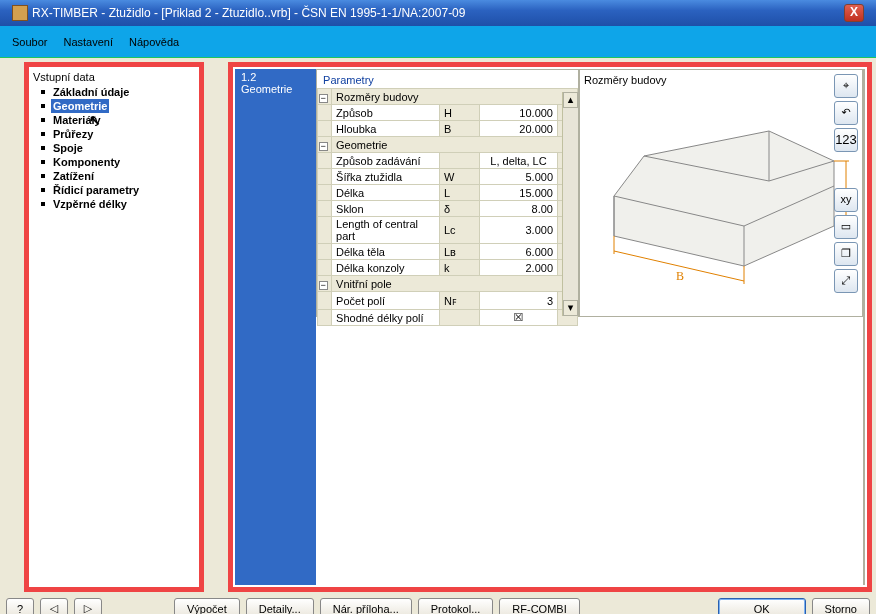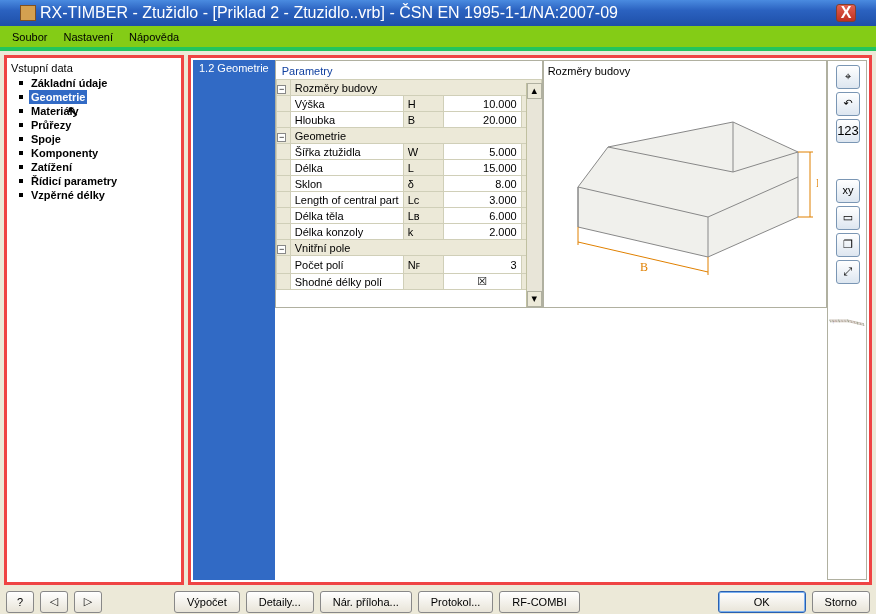--- a/index.html
+++ b/index.html
@@ -11,50 +11,51 @@
     width: 876px;
     height: 614px;
     overflow: hidden;
   }
   .titlebar {
     height: 26px;
     background: linear-gradient(to bottom, #4a8be0, #2b62c0 40%, #1e4fa8);
     color: white;
     display: flex;
     align-items: center;
-    padding: 0 20px;
-    font-size: 16px;
+    padding: 0 12px;
+    font-size: 12px;
   }
   .titlebar .app-icon {
     width: 16px; height: 16px; background: #d4a050; margin-right: 4px; border: 1px solid #805020;
   }
   .titlebar .title { flex: 1; }
   .close-btn {
     width: 20px; height: 18px;
     background: linear-gradient(to bottom,#e06050,#c03020);
     border: 1px solid #804030; border-radius: 3px;
     color: white; text-align: center; line-height: 15px; font-weight: bold;
     cursor: pointer;
   }
   .menubar {
-    height: 25px; background: #84cc16;
+    height: 32px; background: #0ea5e9;
     display: flex; align-items: center; padding: 0 4px;
-    border-bottom: 4px solid #22c55e;
+    border-bottom: 1px solid #22c55e;
   }
   .menubar span { padding: 2px 8px; cursor: pointer; }
   .client {
     padding: 4px;
     height: calc(100% - 46px);
     display: flex;
     flex-direction: column;
   }
   .main-row { flex: 1; display: flex; gap: 4px; min-height: 0; }
   .panel {
-    background: white; border: 3px solid #ef4444;
+    background: white; border: 5px solid #ef4444;
     position: relative;
+    margin-left: 20px;
   }
   .nav {
     width: 180px; padding: 4px;
   }
   .nav-title { color: #000; }
   .tree { margin-top: 2px; }
   .tree-item { padding: 1px 0 1px 20px; cursor: pointer; position: relative; }
   .tree-item.sel { background: #316ac5; color: white; display:inline-block; padding-left:2px; padding-right:2px; margin-left:18px;}
   .tree-dot { position:absolute; left:8px; top:5px; width:4px; height:4px; background:#000; }
   .right {
@@ -142,35 +143,42 @@
           <div class="params">
             <div class="params-title">Parametry</div>
             <table class="grid">
               <tbody>
                   <tr class="grp">
                     <td class="exp"><span class="expander">−</span></td>
                     <td colspan="4">Rozměry budovy</td>
                   </tr>
               <tr>
                     <td class="exp"></td>
-                    <td>Výška</td>
+                    <td>Způsob</td>
                     <td class="sym">H</td>
                     <td class="val">10.000</td>
                     <td class="unit">m</td>
                   </tr>
               <tr>
                     <td class="exp"></td>
                     <td>Hloubka</td>
                     <td class="sym">B</td>
                     <td class="val">20.000</td>
                     <td class="unit">m</td>
                   </tr>
               <tr class="grp">
                     <td class="exp"><span class="expander">−</span></td>
                     <td colspan="4">Geometrie</td>
+                  </tr>
+              <tr>
+                    <td class="exp"></td>
+                    <td>Způsob zadávání</td>
+                    <td class="sym"></td>
+                    <td class="val" style="text-align:center" colspan="1">L, delta, LC</td>
+                    <td class="unit"></td>
                   </tr>
               <tr>
                     <td class="exp"></td>
                     <td>Šířka ztužidla</td>
                     <td class="sym">W</td>
                     <td class="val">5.000</td>
                     <td class="unit">m</td>
                   </tr>
               <tr>
                     <td class="exp"></td>

